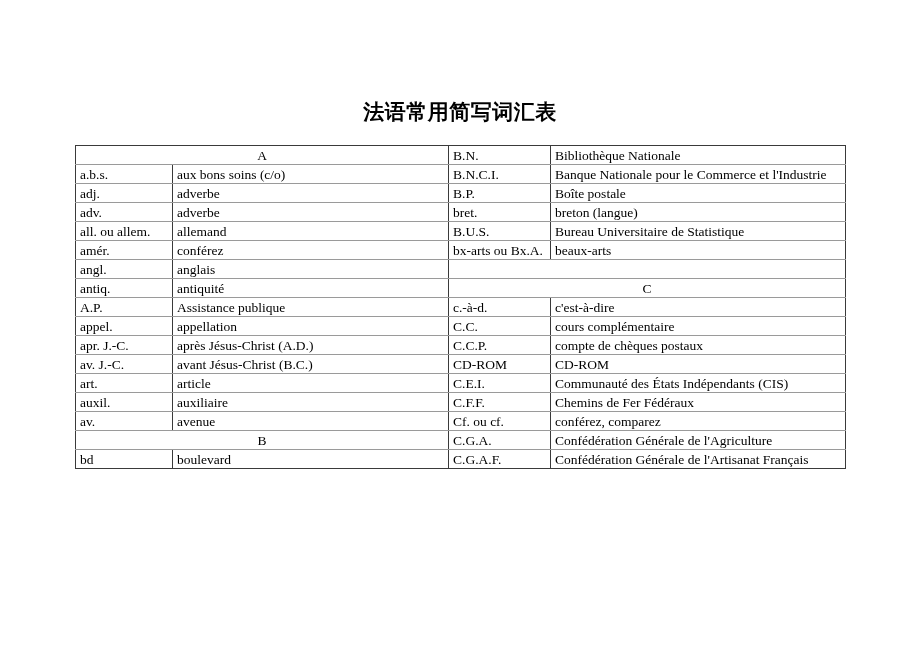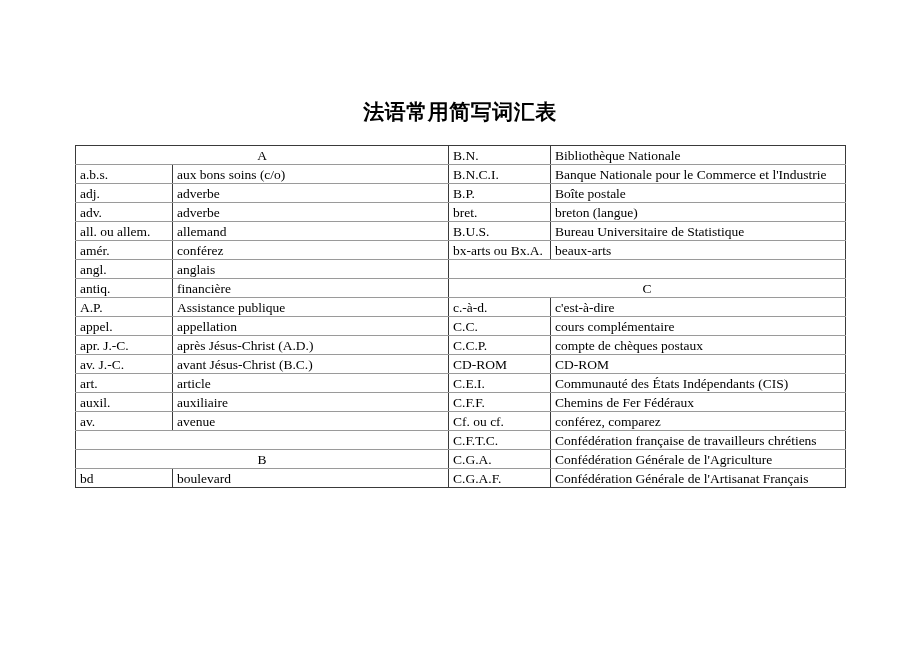--- a/index.html
+++ b/index.html
@@ -133,21 +133,21 @@
             <td class="abbr divider-left">bx-arts ou Bx.A.</td>
             <td class="meaning">beaux-arts</td>
           </tr>
           <tr>
             <td class="abbr">angl.</td>
             <td class="meaning">anglais</td>
             <td class="empty divider-left" colspan="2"></td>
           </tr>
           <tr>
             <td class="abbr">antiq.</td>
-            <td class="meaning">financière</td>
+            <td class="meaning">antiquité</td>
             <td class="section divider-left" colspan="2">C</td>
           </tr>
           <tr>
             <td class="abbr">A.P.</td>
             <td class="meaning">Assistance publique</td>
             <td class="abbr divider-left">c.-à-d.</td>
             <td class="meaning">c'est-à-dire</td>
           </tr>
           <tr>
             <td class="abbr">appel.</td>
@@ -179,25 +179,20 @@
             <td class="abbr divider-left">C.F.F.</td>
             <td class="meaning">Chemins de Fer Fédéraux</td>
           </tr>
           <tr>
             <td class="abbr">av.</td>
             <td class="meaning">avenue</td>
             <td class="abbr divider-left">Cf. ou cf.</td>
             <td class="meaning">conférez, comparez</td>
           </tr>
           <tr>
-            <td class="empty" colspan="2"></td>
-            <td class="abbr divider-left">C.F.T.C.</td>
-            <td class="meaning">Confédération française de travailleurs chrétiens</td>
-          </tr>
-          <tr>
             <td class="section" colspan="2">B</td>
             <td class="abbr divider-left">C.G.A.</td>
             <td class="meaning">Confédération Générale de l'Agriculture</td>
           </tr>
           <tr>
             <td class="abbr">bd</td>
             <td class="meaning">boulevard</td>
             <td class="abbr divider-left">C.G.A.F.</td>
             <td class="meaning">Confédération Générale de l'Artisanat Français</td>
           </tr>

